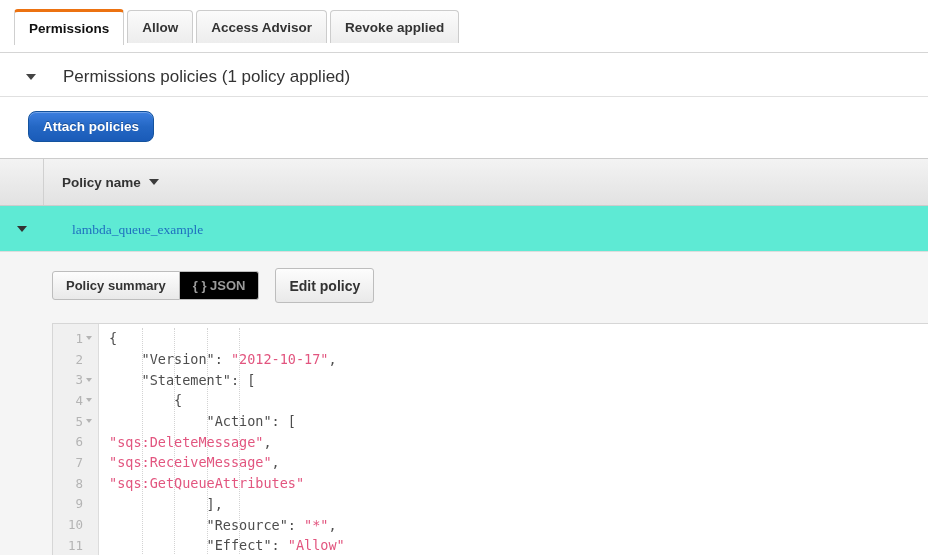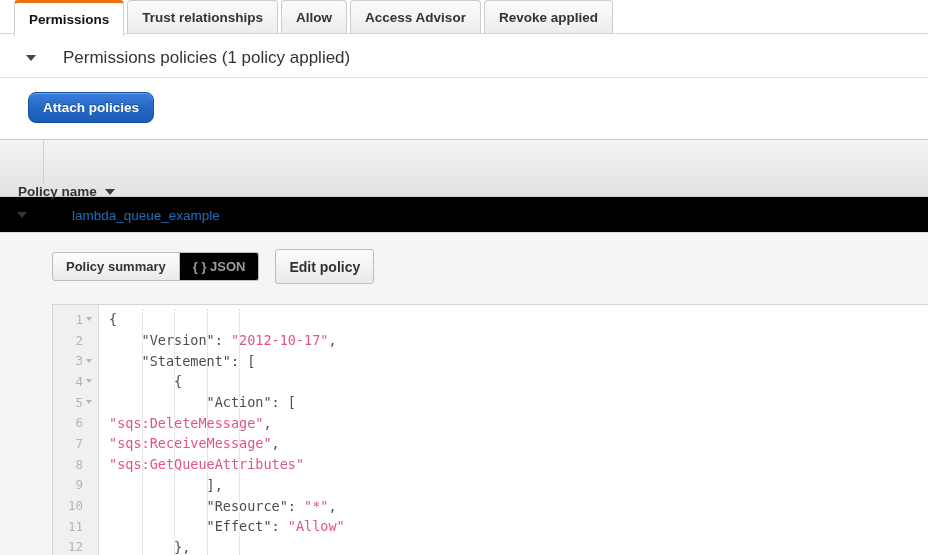--- a/index.html
+++ b/index.html
@@ -8,24 +8,24 @@
     width: 928px; height: 555px;
     overflow: hidden;
     background: #ffffff;
     font-family: "Liberation Sans", sans-serif;
     -webkit-font-smoothing: antialiased;
   }
 
   
   .tabbar {
     position: relative;
-    height: 34px;
+    height: 53px;
     padding-left: 14px;
     display: flex;
-    align-items: flex-start;
+    align-items: center;
     background: #ffffff;
   }
   .tabbar::after {
     content: "";
     position: absolute;
     left: 0; right: 0; bottom: 0;
     height: 1px;
     background: #d5d5d5;
   }
   .tab {
@@ -104,25 +104,24 @@
     background: linear-gradient(to bottom, #3c7fe0 0%, #2467c4 50%, #1a5bb8 100%);
     text-shadow: 0 -1px 0 rgba(0,0,0,.28);
     box-shadow: inset 0 1px 0 rgba(255,255,255,.28);
     cursor: pointer;
   }
 
   
   .table { width: 100%; }
   .thead {
     display: flex;
-    height: 58px;
+    height: 48px;
     background: linear-gradient(to bottom, #f3f3f3 0%, #e2e2e2 100%);
     border-top: 1px solid #cccccc;
     border-bottom: 1px solid #cccccc;
-    flex-direction: column;
   }
   .th-check {
     width: 44px;
     flex: 0 0 44px;
     border-right: 1px solid #d0d0d0;
   }
   .th-name {
     flex: 1;
     display: flex;
     align-items: center;
@@ -135,23 +134,24 @@
   }
   .sort-caret {
     width: 0; height: 0;
     border-left: 5px solid transparent;
     border-right: 5px solid transparent;
     border-top: 6px solid #3b3b3b;
   }
   .trow {
     display: flex;
     align-items: center;
-    height: 36px;
-    background: #000000;
+    height: 46px;
+    background: #5eead4;
     border-bottom: 1px solid #dddddd;
+    font-family: Liberation Serif, serif;
   }
   .td-expand {
     width: 44px;
     flex: 0 0 44px;
     display: flex;
     align-items: center;
     justify-content: center;
     cursor: pointer;
   }
   .row-caret {
@@ -289,23 +289,20 @@
     border-left: 1px dotted #d3d3d3;
   }
   .str { color: #e2557f; }
 </style>
 </head>
 <body>
 
 <div class="tabbar" id="tabbar">
     <div class="tab active">
       <span>Permissions</span>
-    </div>
-    <div class="tab">
-      <span>Trust relationships</span>
     </div>
     <div class="tab">
       <span>Allow</span>
     </div>
     <div class="tab">
       <span>Access Advisor</span>
     </div>
     <div class="tab">
       <span>Revoke applied</span>
     </div>

